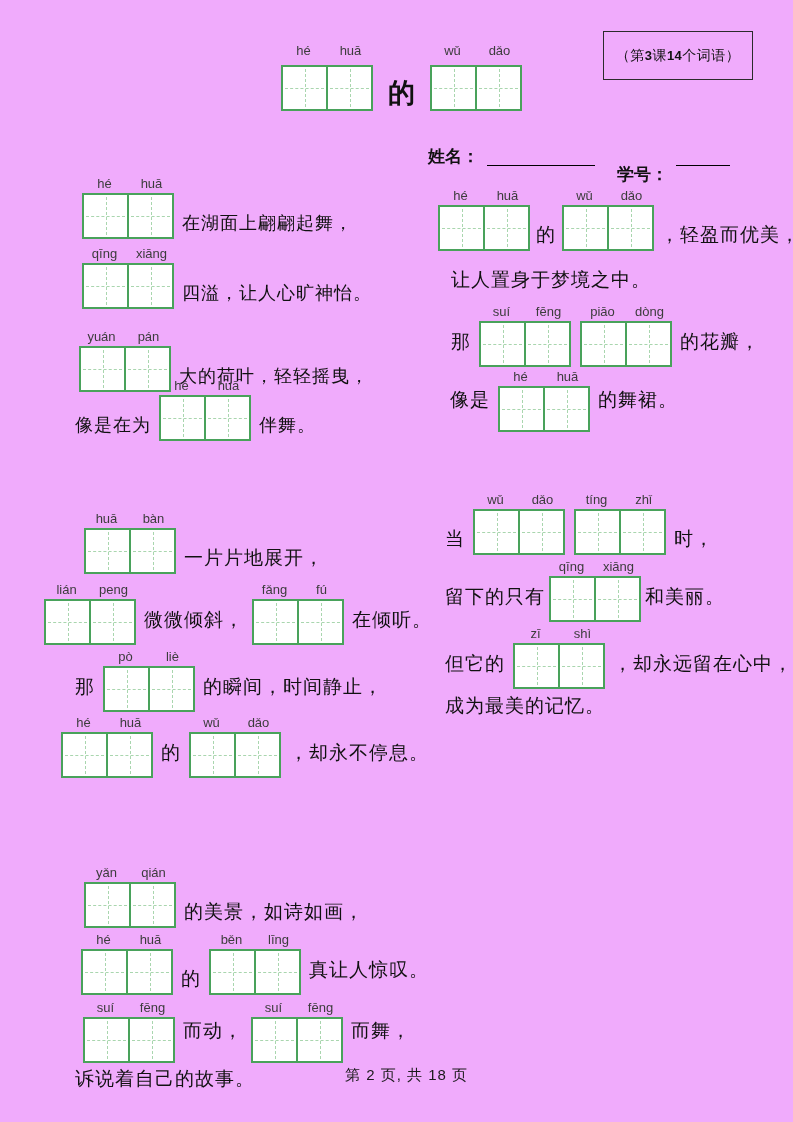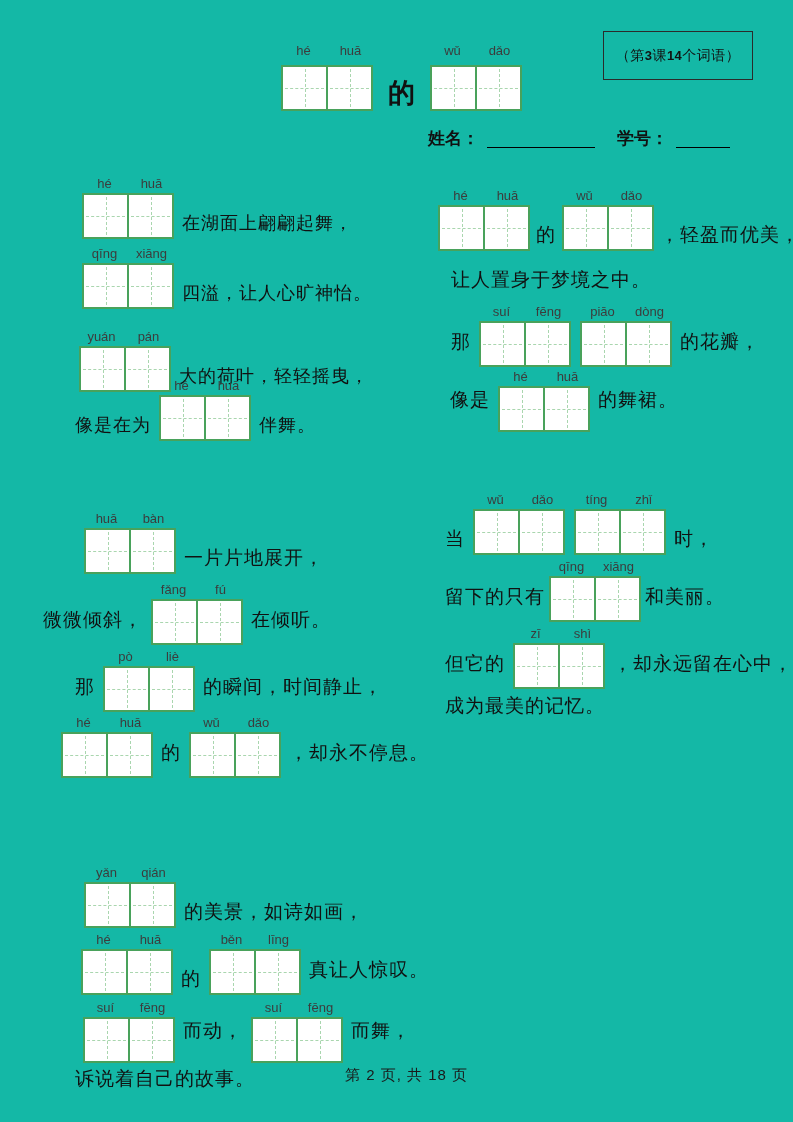--- a/index.html
+++ b/index.html
@@ -2,21 +2,21 @@
 <html><head>
 <meta charset="utf-8">
 <style>
   * { margin:0; padding:0; box-sizing:border-box; }
   html,body { background:#ffffff; }
   body {
     width:793px; height:1122px;
     font-family:"Liberation Serif","DejaVu Serif",serif;
     color:#111;
   }
-  .page { position:relative; width:793px; height:1122px; background:#14b8a6; overflow:hidden; }
+  .page { position:relative; width:793px; height:1122px; background:#f0abfc; overflow:hidden; }
 
   
   .wb { display:inline-flex; flex-direction:column; align-items:center; flex:none; }
   .py {
     display:flex; width:94px; height:17px; line-height:15px;
     font-family:"Liberation Sans","DejaVu Sans",sans-serif;
     font-size:13px; color:#3c3c3c;
   }
   .syl { width:47px; text-align:center; }
   .grid { display:flex; }
@@ -45,21 +45,21 @@
     border:1px solid #2b2b2b; display:flex; align-items:center; justify-content:center;
     font-size:14px; letter-spacing:0.5px;
   }
   .course-tag b { font-family:"Liberation Sans","DejaVu Sans",sans-serif; font-size:13px; }
 
   
   .name-line { position:absolute; left:428px; top:127px; font-size:17px; display:flex; align-items:center;font-weight:bold; }
   .blank { display:inline-block; border-bottom:1.5px solid #000; height:19px; }
   .blank.name-blank { width:108px; margin-left:8px; }
   .blank.id-blank   { width:54px;  margin-left:8px; }
-  .id-label { margin-left:22px; }
+  .id-label { margin-left:22px;margin-top:36px; }
 
   
   .footer {
     position:absolute; left:0; right:0; top:1066px; text-align:center;
     font-family:"Liberation Sans","DejaVu Sans",sans-serif;
     font-size:15px; color:#1a1a1a; letter-spacing:1px;padding-left:20px;
   }
 </style>
 </head>
 <body>
@@ -166,20 +166,30 @@
               <span class="syl">bàn</span>
             </span>
           <span class="grid">
               <span class="cell"></span>
               <span class="cell"></span>
             </span>
         </span>
         <span class="cn">一片片地展开，</span>
       </div>
       <div class="row" style="margin:8px 0 0 0">
+        <span class="wb">
+          <span class="py">
+              <span class="syl">lián</span>
+              <span class="syl">peng</span>
+            </span>
+          <span class="grid">
+              <span class="cell"></span>
+              <span class="cell"></span>
+            </span>
+        </span>
         <span class="cn lift">微微倾斜，</span>
         <span class="wb">
           <span class="py">
               <span class="syl">fǎng</span>
               <span class="syl">fú</span>
             </span>
           <span class="grid">
               <span class="cell"></span>
               <span class="cell"></span>
             </span>

